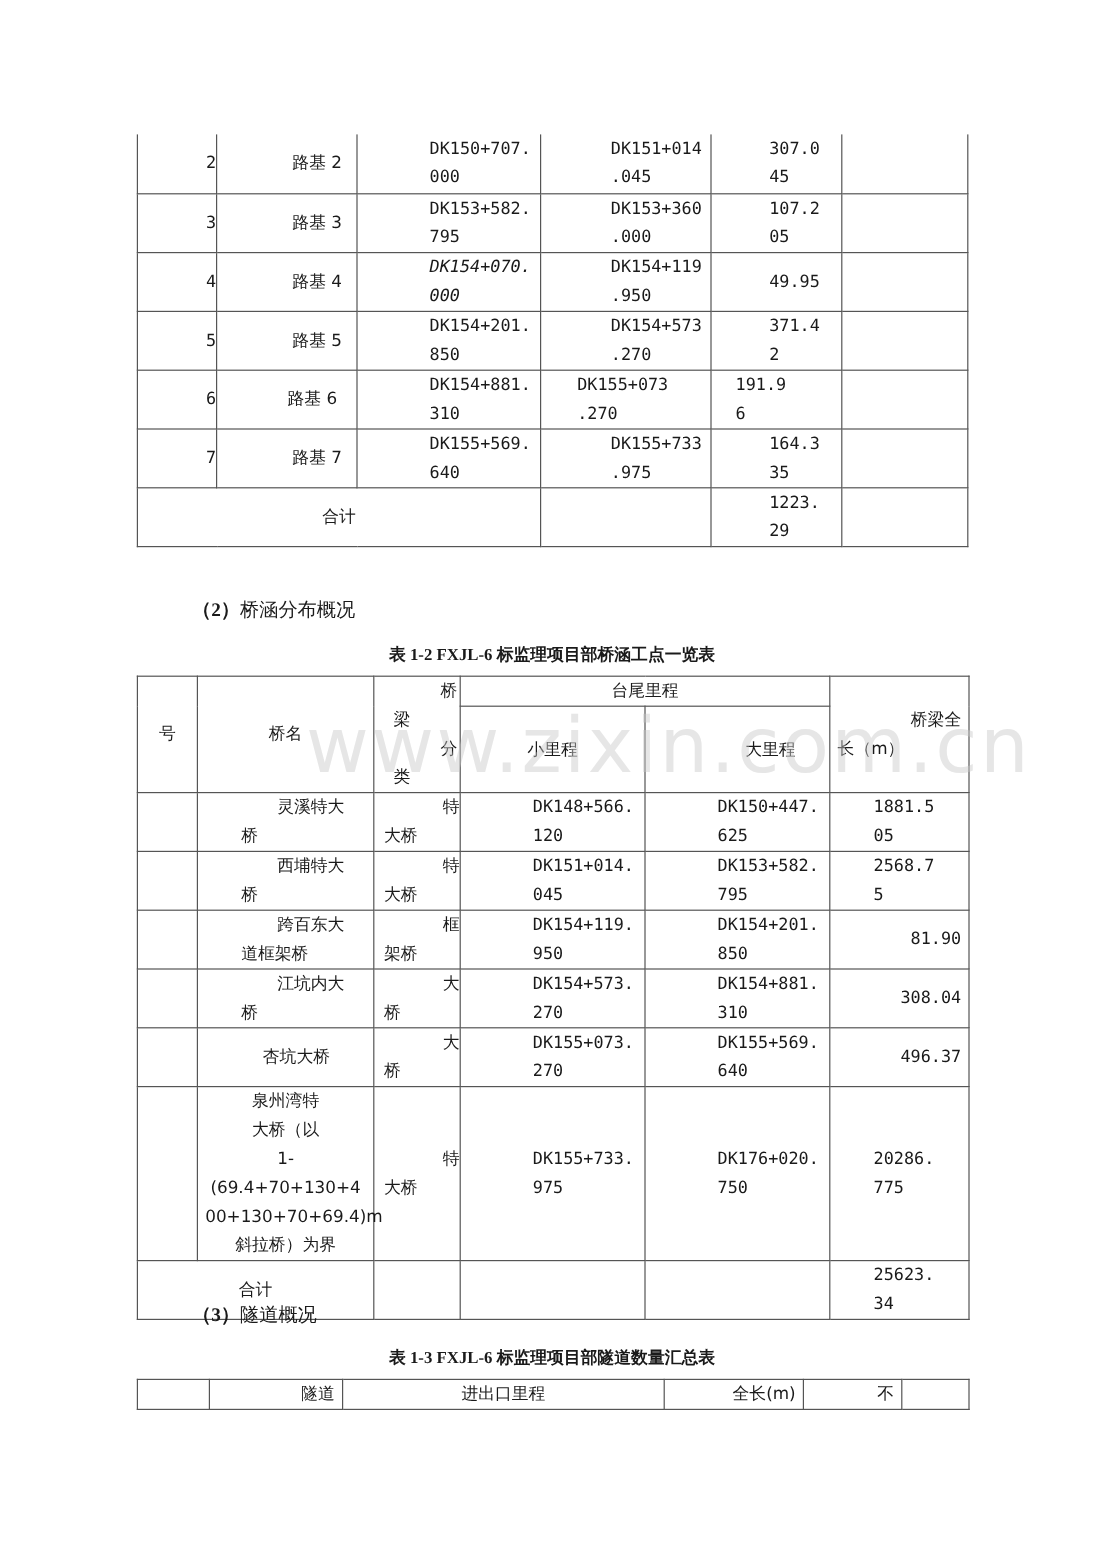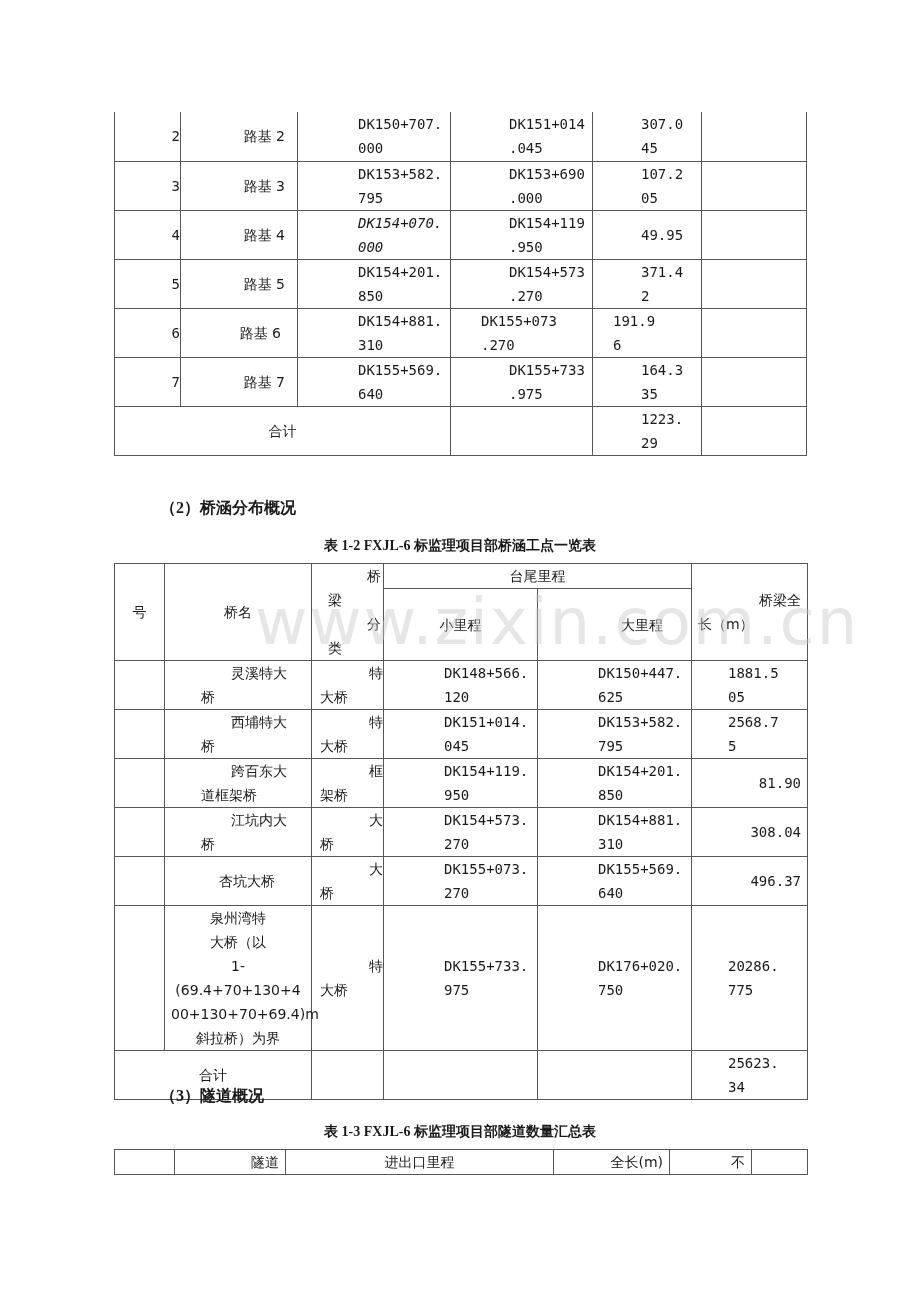--- a/index.html
+++ b/index.html
@@ -1,18 +1,18 @@
 <!DOCTYPE html>
 <html><head>
 <meta charset="utf-8">
 <style>
   html, body { margin: 0; padding: 0; background: #ffffff; }
   body { width: 920px; height: 1302px; position: relative; overflow: hidden;
          font-family: "DejaVu Serif", "Liberation Serif", serif; color: #1a1a1a; }
-  .abs { position: absolute; font-weight: bold; }
+  .abs { position: absolute; }
   table { border-collapse: collapse; position: absolute; table-layout: fixed; }
   td { border: 1px solid #555; padding: 0 6px; font-size: 14px; line-height: 24px;
        vertical-align: middle; font-family: "DejaVu Sans Mono", "Liberation Mono", monospace; }
   td.cjk { font-family: "DejaVu Sans", "Liberation Sans", sans-serif; }
   .r { text-align: right; }
   .c { text-align: center; }
   .l { text-align: left; }
   .noTop { border-top: none; }
   .heading { font-size: 16px; font-family: "DejaVu Sans", "Liberation Sans", sans-serif; }
   .heading b { font-family: "Liberation Serif", serif; }
@@ -52,21 +52,21 @@
         <td class="noTop"></td>
       </tr>
       <tr style="height: 49px;">
         <td class="r noTop" style="padding-right:0">3</td>
         <td class="cjk r" style="padding-right:12px">路基 3</td>
         <td class="" style="padding-right: 2px; padding-left: 60px;">
           <span class="vtext ">DK153+582.</span>
           <span class="vtext ">795</span>
         </td>
         <td style="padding-left:58px">
-          <span class="vtext ">DK153+690</span>
+          <span class="vtext ">DK153+360</span>
           <span class="vtext ">.000</span>
         </td>
         <td style="padding-left:48px">
           <span class="vtext ">107.2</span>
           <span class="vtext ">05</span>
         </td>
         <td></td>
       </tr>
       <tr style="height: 49px;">
         <td class="r noTop" style="padding-right:0">4</td>

